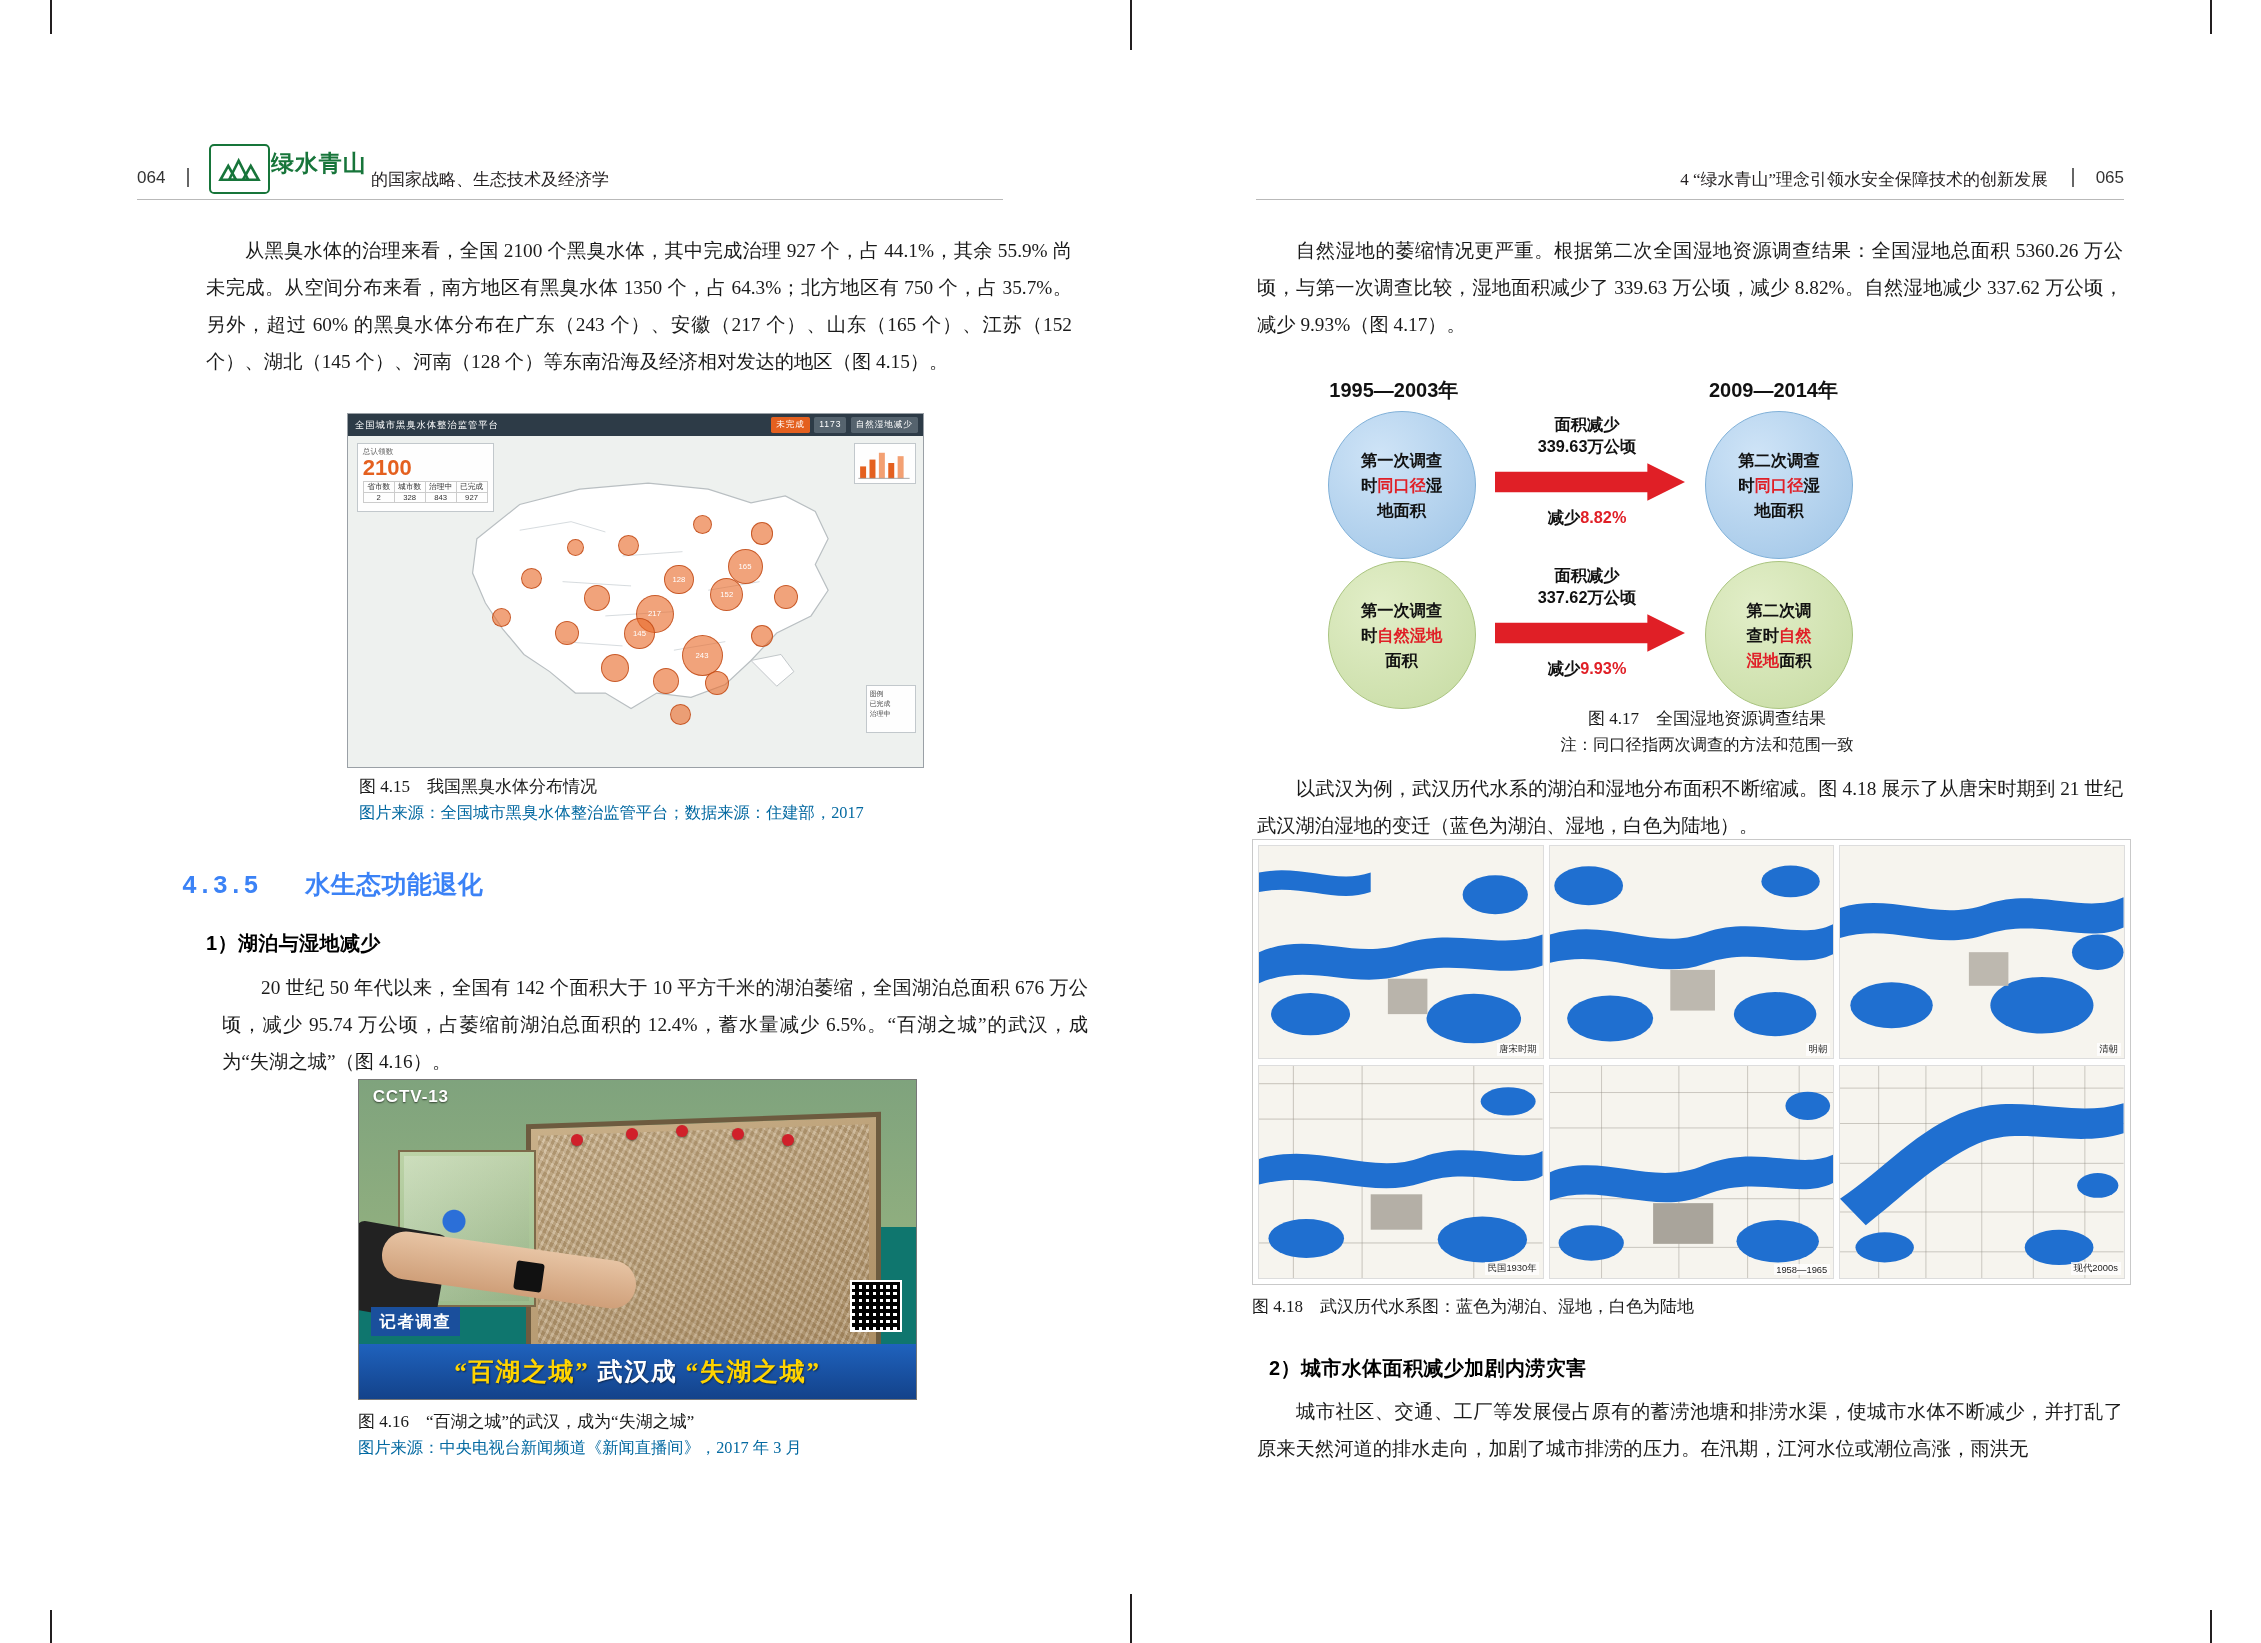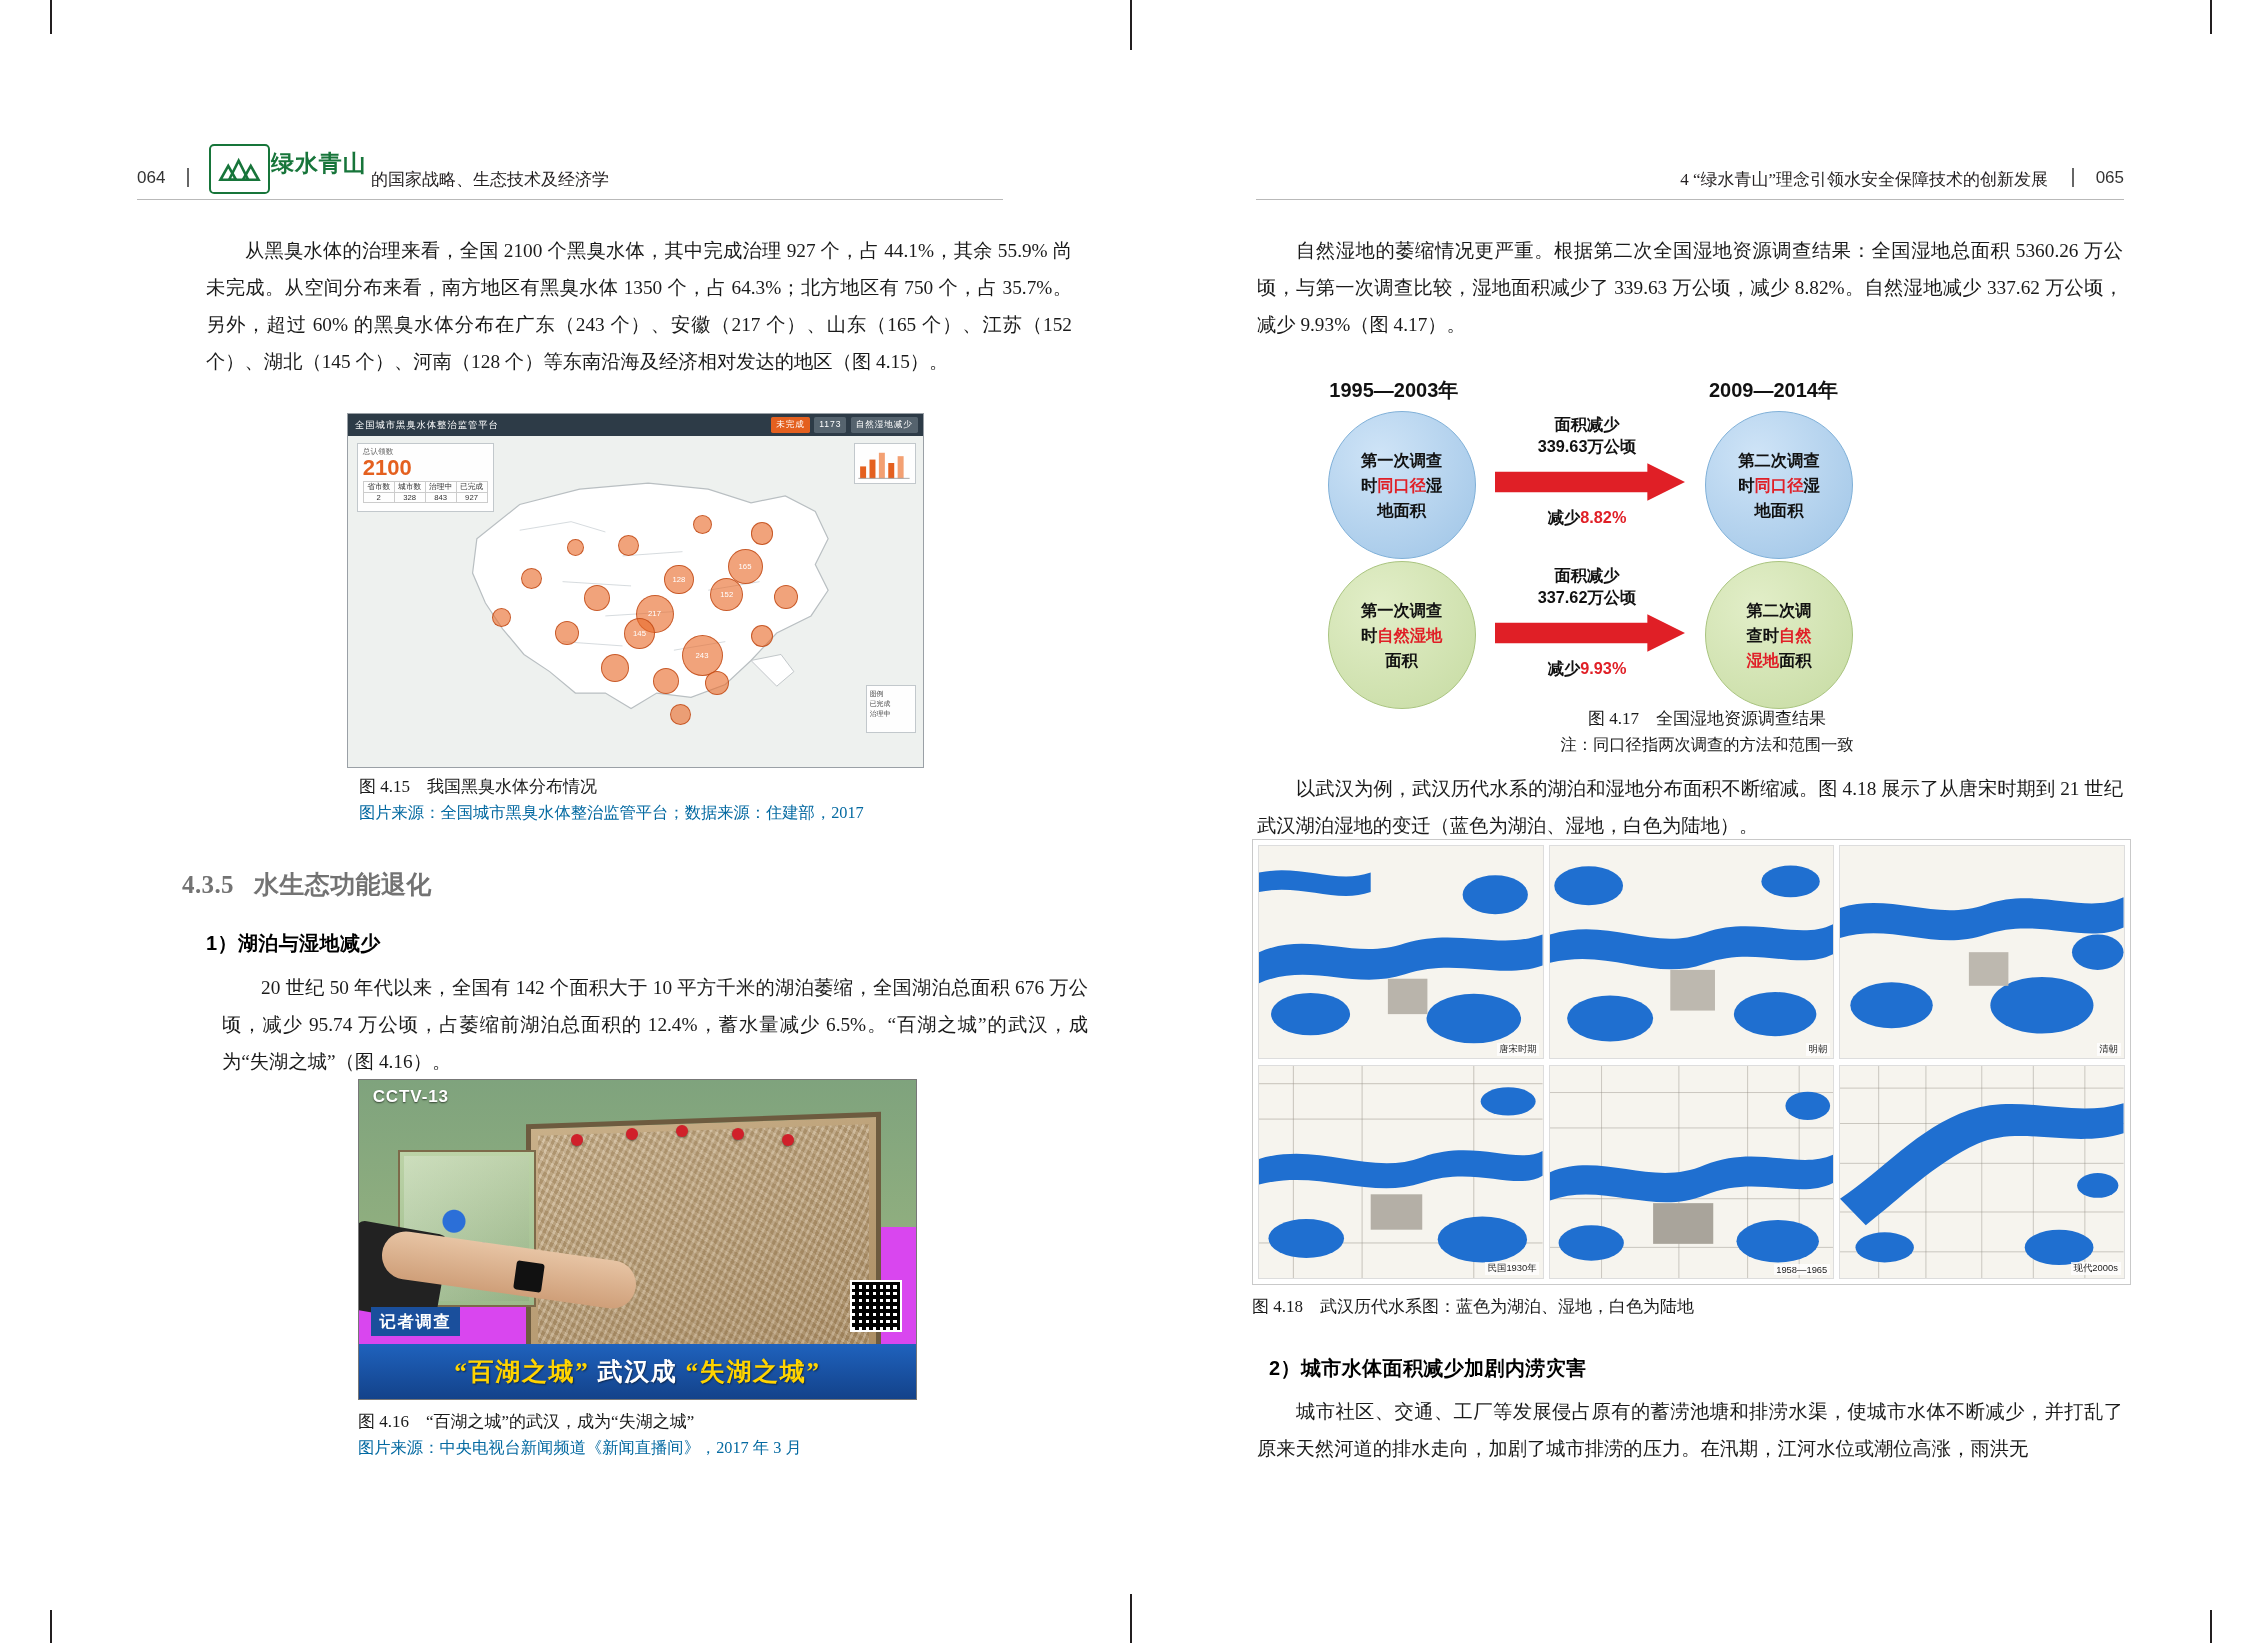--- a/index.html
+++ b/index.html
@@ -44,22 +44,22 @@
     margin:0 0 0 0;
     font-size:19.3px;
     line-height:37px;
     text-align:justify;
     text-justify:inter-ideograph;
     color:#1a1a1a;
   }
   p.indent { text-indent:39px; }
 
   h3.sec {
-    font-family:Liberation Serif, serif;
-    font-size:25px; font-weight:bold; color:#737373;
+    font-family:Liberation Mono, monospace;
+    font-size:25px; font-weight:bold; color:#3b82f6;
     margin:0; letter-spacing:0.4px;
   }
   h4.subsec {
     font-family:"Liberation Sans", sans-serif;
     font-size:20px; font-weight:bold; color:#000;
     margin:0; letter-spacing:0.4px;
   }
 
   .fig-cap {
     font-size:17px; line-height:27.4px; color:#1a1a1a;
@@ -114,21 +114,21 @@
     background:rgba(232,106,42,0.62);
     border:0.9px solid rgba(190,70,18,0.8);
     color:#fff; font-family:"Liberation Sans", sans-serif;
     display:flex; align-items:center; justify-content:center;
     font-size:7.7px;
   }
 
   
   .fig416 {
     position:absolute; left:358px; top:1079px; width:557px; height:319px;
-    background:#d946ef; overflow:hidden; border:0.9px solid #777;
+    background:#0f766e; overflow:hidden; border:0.9px solid #777;
   }
   .tv-sky { position:absolute; left:0; top:0; width:100%; height:46%; background:linear-gradient(#7fa37d,#8fae7f);}
   .tv-board {
     position:absolute; left:30%; top:12%; width:62%; height:76%;
     background:linear-gradient(160deg,#c9b089,#ab8d63);
     border:5.1px solid #6d5b3f; transform:skewY(-2deg);
   }
   .tv-board::after{
     content:""; position:absolute; inset:6.9px;
     background:

